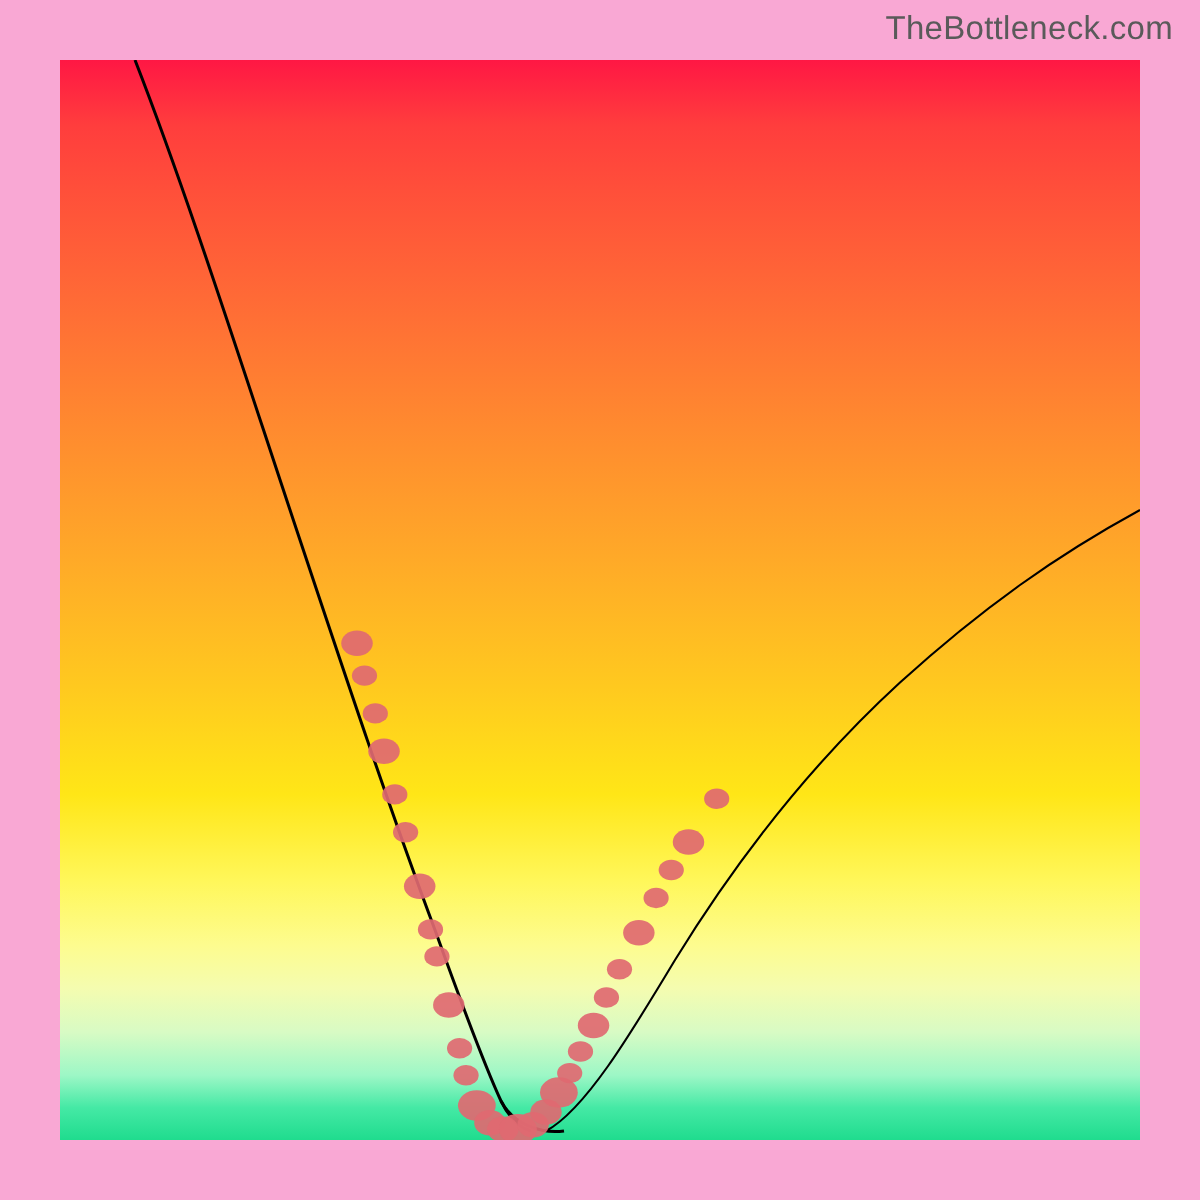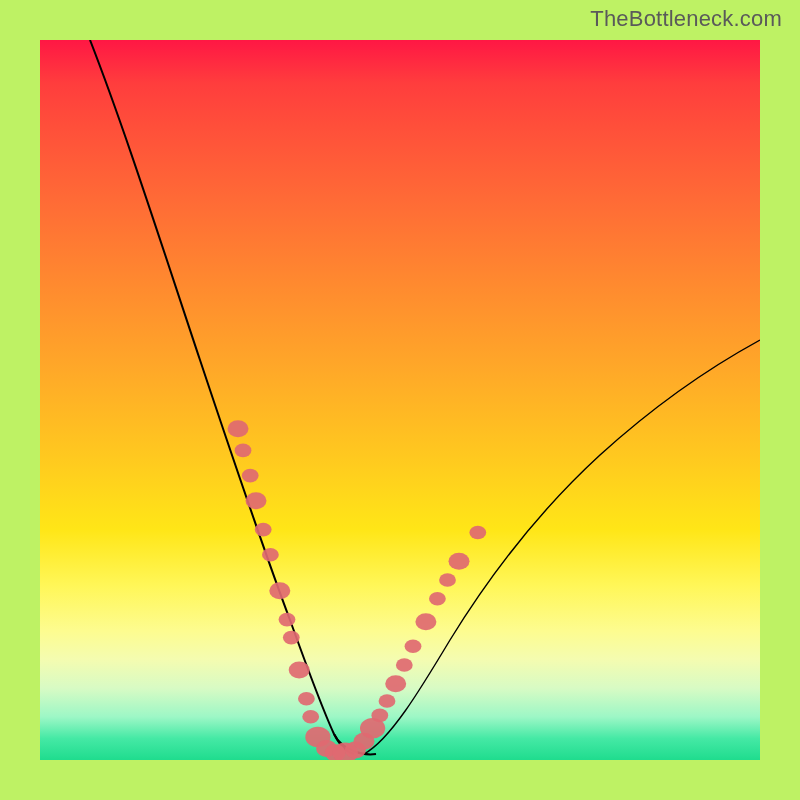--- a/index.html
+++ b/index.html
@@ -7,21 +7,21 @@
     padding: 0;
     width: 800px;
     height: 800px;
     background: #000;
     font-family: Arial, Helvetica, sans-serif;
   }
   .frame {
     position: relative;
     width: 800px;
     height: 800px;
-    background: #bef264;
+    background: #f9a8d4;
   }
   .plot-area {
     position: absolute;
     left: 40px;
     top: 40px;
     width: 720px;
     height: 720px;
     overflow: hidden;
   }
   .gradient {

